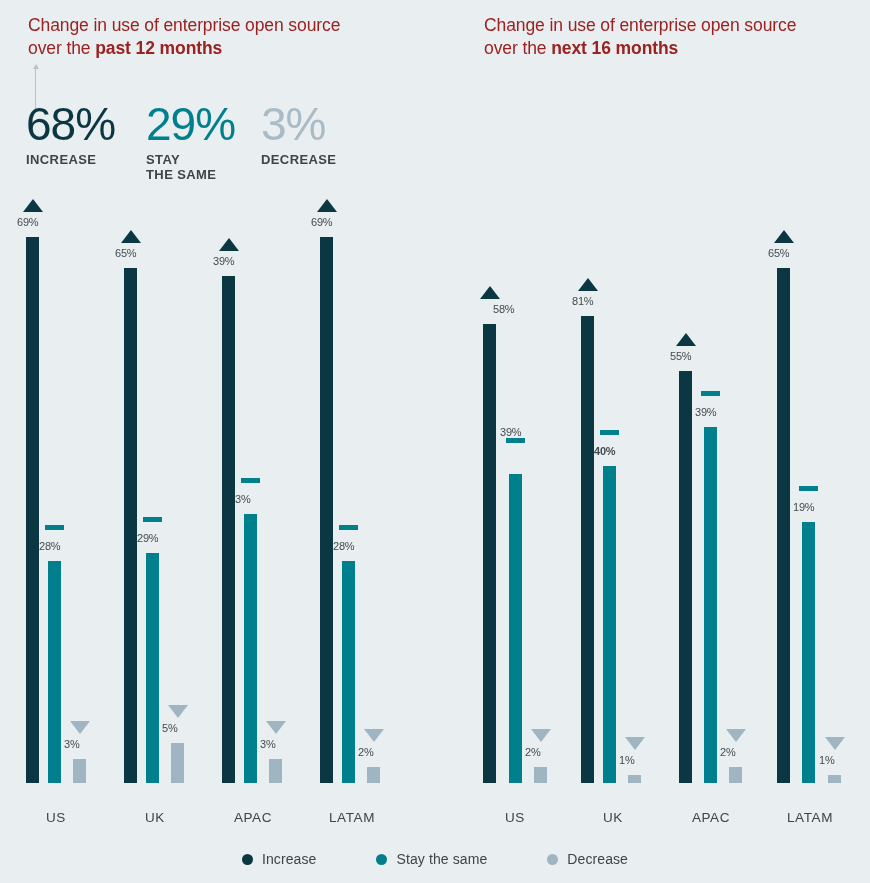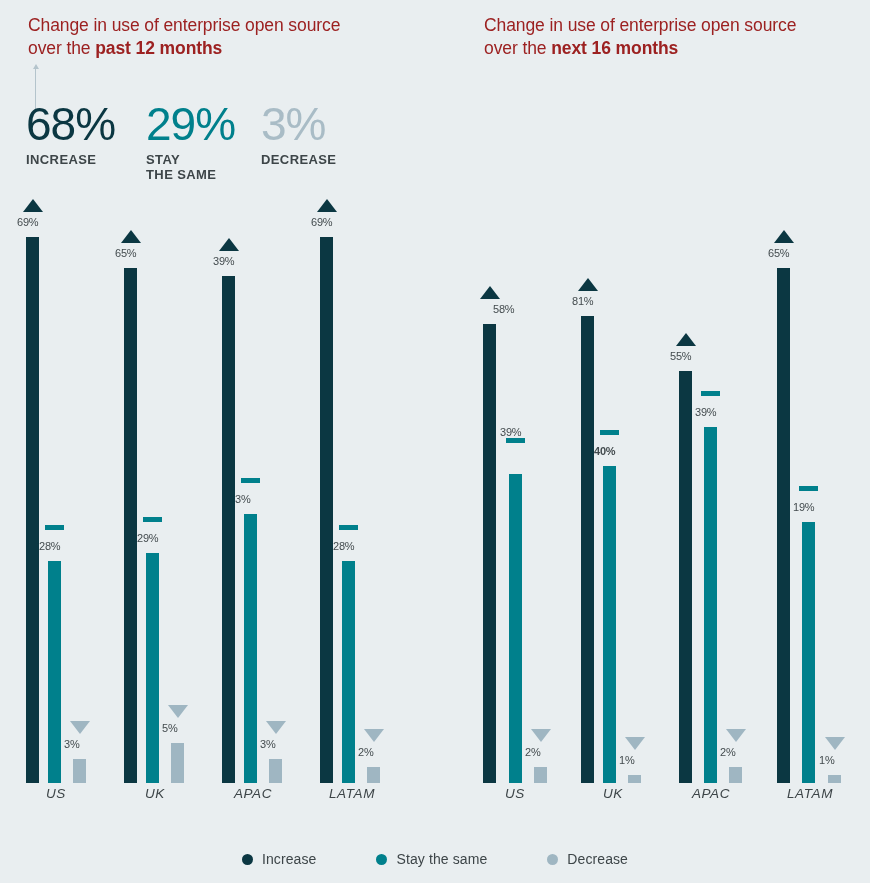--- a/index.html
+++ b/index.html
@@ -66,24 +66,23 @@
   .mk-down{
     width:0;height:0;
     border-left:10px solid transparent;border-right:10px solid transparent;
     border-top:13px solid #9fb6c2;
   }
   .vlabel{
     position:absolute;font-size:11px;color:#434b4e;
     white-space:nowrap;letter-spacing:-0.2px;
   }
   .cat{
-    position:absolute;bottom:82px;font-size:13.5px;color:#3d4548;
+    position:absolute;bottom:58px;font-size:13.5px;color:#3d4548;
     letter-spacing:0.6px;text-align:center;transform:translateX(-50%);
     white-space:nowrap;
-    font-style:italic;
   }
 
   
   #legend{
     position:absolute;left:0;right:0;bottom:16px;
     display:flex;justify-content:center;align-items:center;
   }
   .lg-item{display:flex;align-items:center;margin:0 30px;}
   .lg-dot{width:11px;height:11px;border-radius:50%;margin-right:9px;}
   .lg-txt{font-size:14px;color:#3d4548;letter-spacing:0.1px;}

